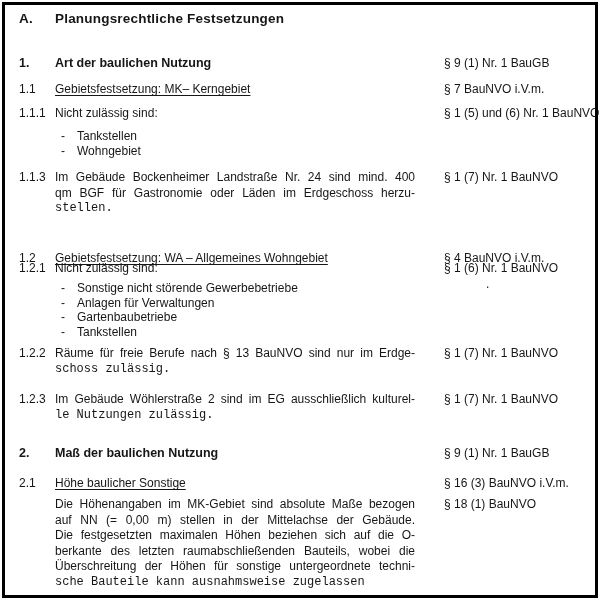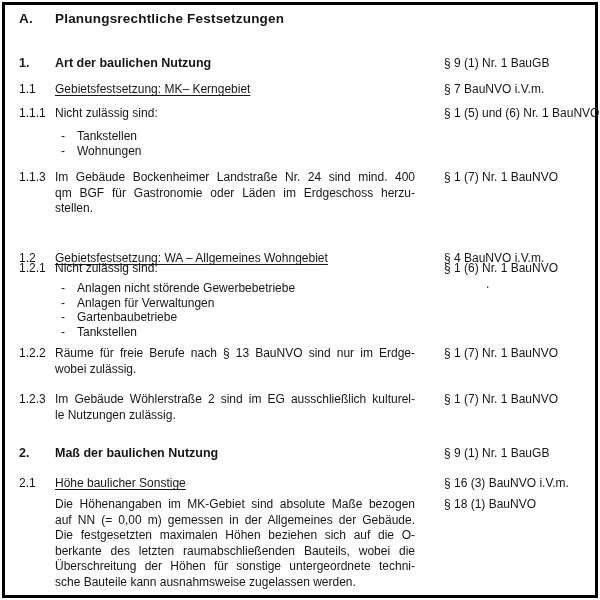--- a/index.html
+++ b/index.html
@@ -22,21 +22,21 @@
   .body { flex:0 0 360px; width:360px; }
   .ref  { margin-left:29px; white-space:nowrap; }
 
   .h1 { font-size:13.5px; font-weight:bold; letter-spacing:.2px; }
   .h2 { font-size:12.5px; font-weight:bold; }
   .u  { text-decoration:underline; text-underline-offset:2px; }
 
   
   .jl { text-align:justify; height:15.5px; overflow:hidden; }
   .jl::after { content:""; display:inline-block; width:100%; height:0; vertical-align:top; }
-  .jl.last { text-align:left; }
+  .jl.last { text-align:left;font-family:Liberation Mono, monospace; }
   .jl.last::after { content:none; }
 
   .bi { display:flex; line-height:14.5px; }
   .bi .dash { flex:0 0 22px; width:22px; box-sizing:border-box; padding-left:6px; }
 
   .artifact { position:absolute; font-size:12px; line-height:12px; }
 </style>
 </head>
 <body>
 
@@ -67,21 +67,21 @@
 
   <div class="row" style="top:129px">
     <div class="num"></div>
     <div class="body">
       <div class="bi">
         <span class="dash">-</span>
         <span>Tankstellen</span>
       </div>
       <div class="bi">
         <span class="dash">-</span>
-        <span>Wohnungen</span>
+        <span>Wohngebiet</span>
       </div>
     </div>
   </div>
 
   <div class="row" style="top:170px">
     <div class="num">1.1.3</div>
     <div class="body">
       <div class="jl">Im Gebäude Bockenheimer Landstraße Nr. 24 sind mind. 400</div>
       <div class="jl">qm BGF für Gastronomie oder Läden im Erdgeschoss herzu-</div>
       <div class="jl last">stellen.</div>
@@ -99,42 +99,42 @@
     <div class="num">1.2.1</div>
     <div class="body">Nicht zulässig sind:</div>
     <div class="ref">§ 1 (6) Nr. 1 BauNVO</div>
   </div>
 
   <div class="row" style="top:281px">
     <div class="num"></div>
     <div class="body">
       <div class="bi">
         <span class="dash">-</span>
-        <span>Anlagen nicht störende Gewerbebetriebe</span>
+        <span>Sonstige nicht störende Gewerbebetriebe</span>
       </div>
       <div class="bi">
         <span class="dash">-</span>
         <span>Anlagen für Verwaltungen</span>
       </div>
       <div class="bi">
         <span class="dash">-</span>
         <span>Gartenbaubetriebe</span>
       </div>
       <div class="bi">
         <span class="dash">-</span>
         <span>Tankstellen</span>
       </div>
     </div>
   </div>
 
   <div class="row" style="top:346px">
     <div class="num">1.2.2</div>
     <div class="body">
       <div class="jl">Räume für freie Berufe nach § 13 BauNVO sind nur im Erdge-</div>
-      <div class="jl last">wobei zulässig.</div>
+      <div class="jl last">schoss zulässig.</div>
     </div>
     <div class="ref">§ 1 (7) Nr. 1 BauNVO</div>
   </div>
 
   <div class="row" style="top:392px">
     <div class="num">1.2.3</div>
     <div class="body">
       <div class="jl">Im Gebäude Wöhlerstraße 2 sind im EG ausschließlich kulturel-</div>
       <div class="jl last">le Nutzungen zulässig.</div>
     </div>
@@ -150,21 +150,21 @@
   <div class="row" style="top:476px">
     <div class="num">2.1</div>
     <div class="body u">Höhe baulicher Sonstige</div>
     <div class="ref">§ 16 (3) BauNVO i.V.m.</div>
   </div>
 
   <div class="row" style="top:497px">
     <div class="num"></div>
     <div class="body">
       <div class="jl">Die Höhenangaben im MK-Gebiet sind absolute Maße bezogen</div>
-      <div class="jl">auf NN (= 0,00 m) gemessen in der Allgemeines der Gebäude.</div>
+      <div class="jl">auf NN (= 0,00 m) stellen in der Mittelachse der Gebäude.</div>
       <div class="jl">Die festgesetzten maximalen Höhen beziehen sich auf die O-</div>
       <div class="jl">berkante des letzten raumabschließenden Bauteils, wobei die</div>
       <div class="jl">Überschreitung der Höhen für sonstige untergeordnete techni-</div>
       <div class="jl last">sche Bauteile kann ausnahmsweise zugelassen werden.</div>
     </div>
     <div class="ref">§ 18 (1) BauNVO</div>
   </div>
 
   <div class="artifact" style="left:486px; top:278px">.</div>
 

